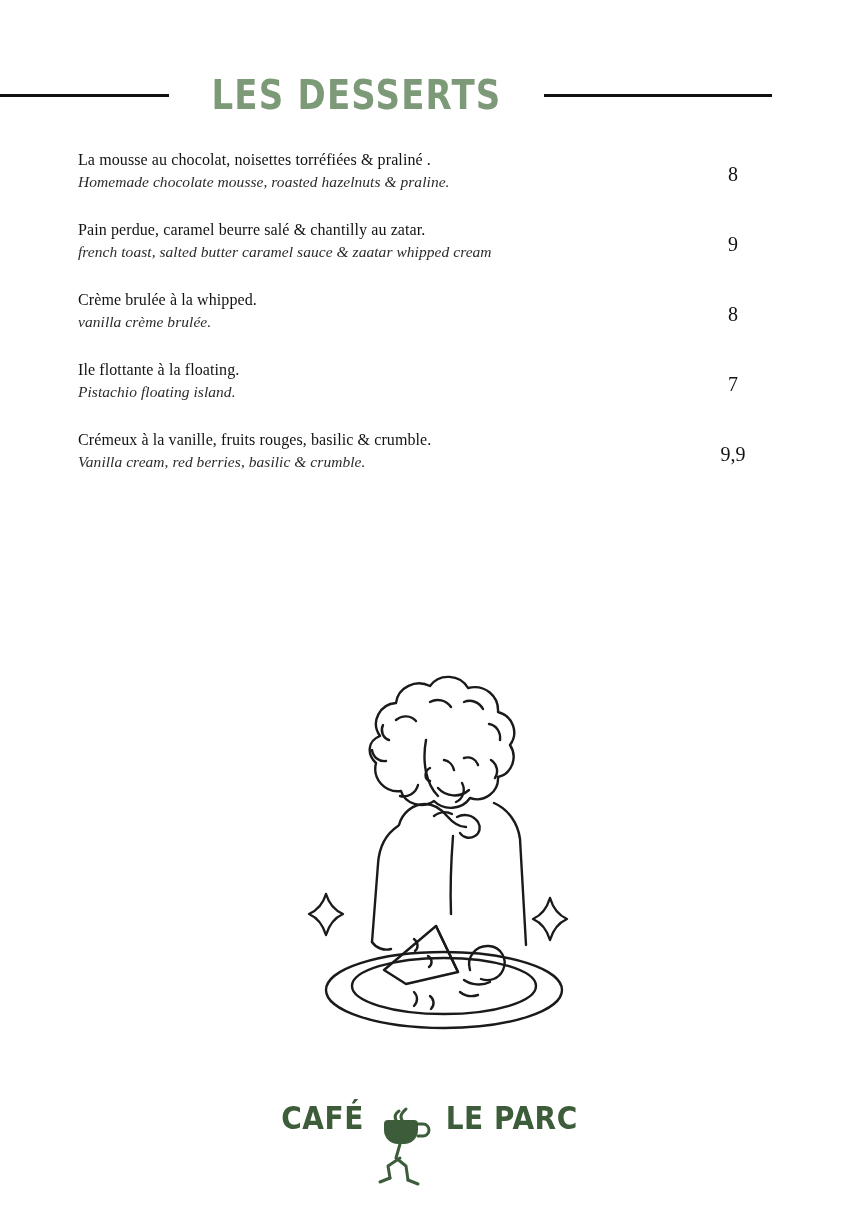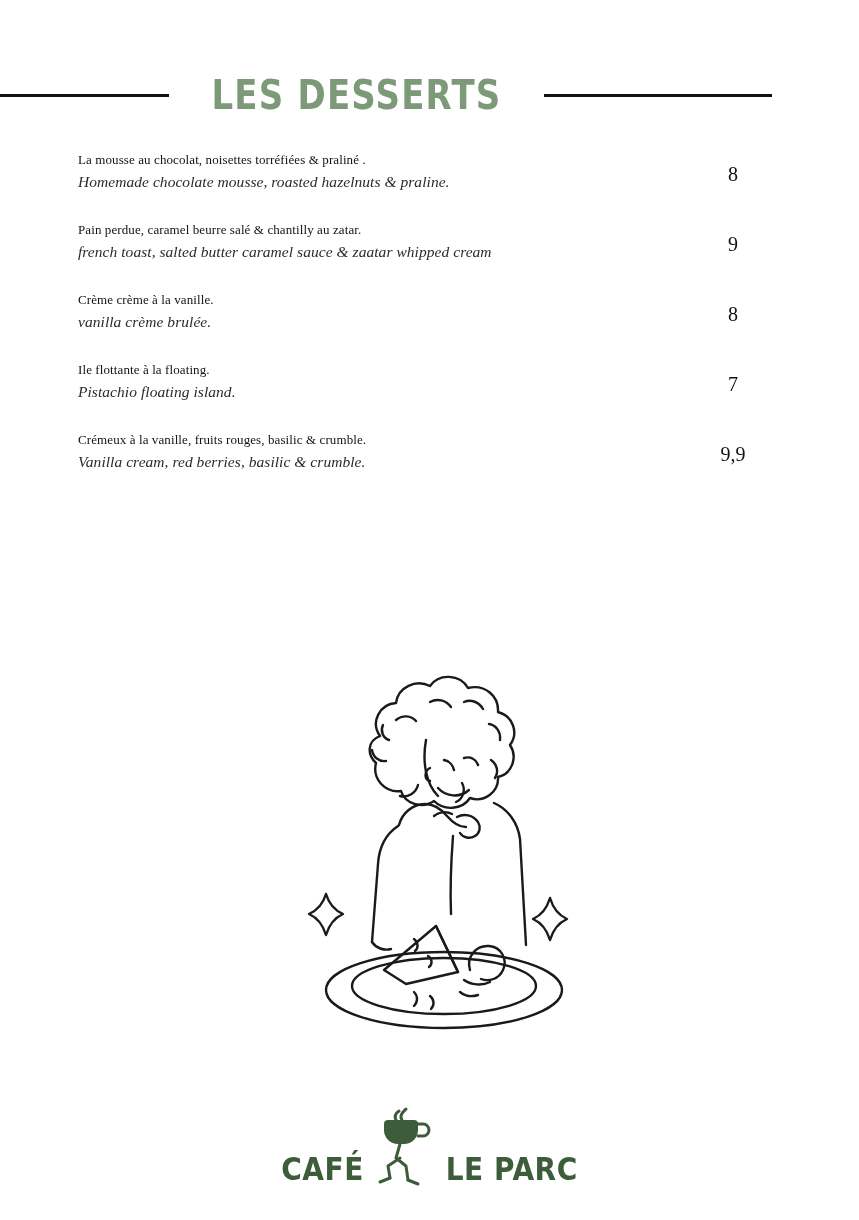--- a/index.html
+++ b/index.html
@@ -55,21 +55,21 @@
     display: flex;
     align-items: flex-start;
     margin-bottom: 26px;
   }
   .menu-text {
     flex: 1 1 auto;
     padding-right: 18px;
   }
   .item-name {
     font-family: "Liberation Serif", serif;
-    font-size: 13px;
+    font-size: 16px;
     line-height: 24px;
     color: #121212;
     letter-spacing: 0.1px;
   }
   .item-desc {
     font-family: "Liberation Serif", serif;
     font-size: 15.5px;
     line-height: 20px;
     color: #2b2b2b;
     letter-spacing: 0.05px;
@@ -95,21 +95,21 @@
   }
   .illustration svg { display: block; width: 100%; height: 100%; }
 
   
   .footer {
     position: absolute;
     top: 1102px;
     left: 0;
     width: 859px;
     display: flex;
-    align-items: flex-end;
+    align-items: flex-start;
     justify-content: center;
     gap: 10px;
   }
   .logo-word {
     font-family: "DejaVu Sans", sans-serif;
     font-weight: bold;
     font-size: 28px;
     letter-spacing: 0.5px;
     color: #3d5c3a;
     transform: scaleY(1.12);
@@ -139,21 +139,21 @@
   <div class="menu-item">
     <div class="menu-text">
       <div class="item-name">Pain perdue, caramel beurre salé &amp; chantilly au zatar.</div>
       <div class="item-desc">french toast, salted butter caramel sauce &amp; zaatar whipped cream</div>
     </div>
     <div class="item-price">9</div>
   </div>
 
   <div class="menu-item">
     <div class="menu-text">
-      <div class="item-name">Crème crème à la vanille.</div>
+      <div class="item-name">Crème brulée à la whipped.</div>
       <div class="item-desc">vanilla crème brulée.</div>
     </div>
     <div class="item-price">8</div>
   </div>
 
   <div class="menu-item">
     <div class="menu-text">
       <div class="item-name">Ile flottante à la floating.</div>
       <div class="item-desc">Pistachio floating island.</div>
     </div>

